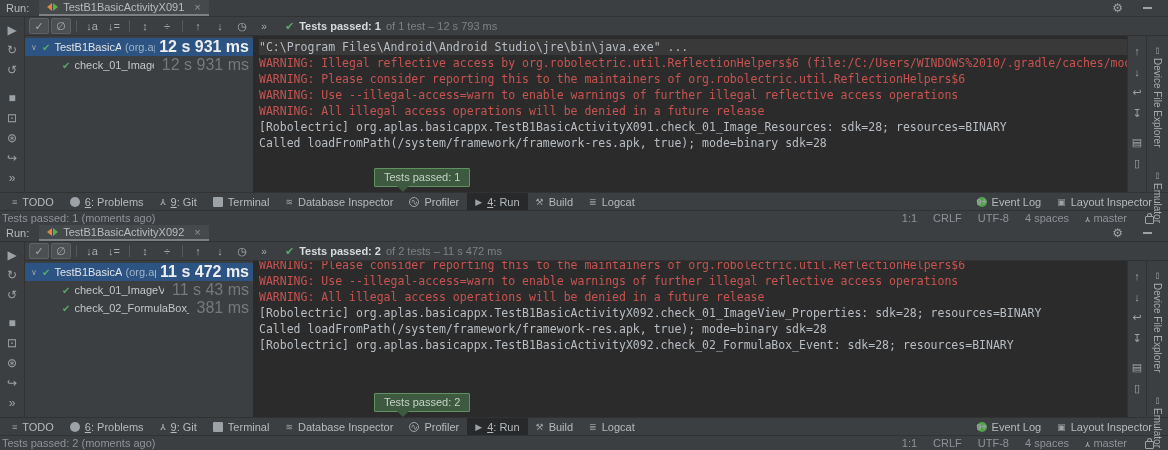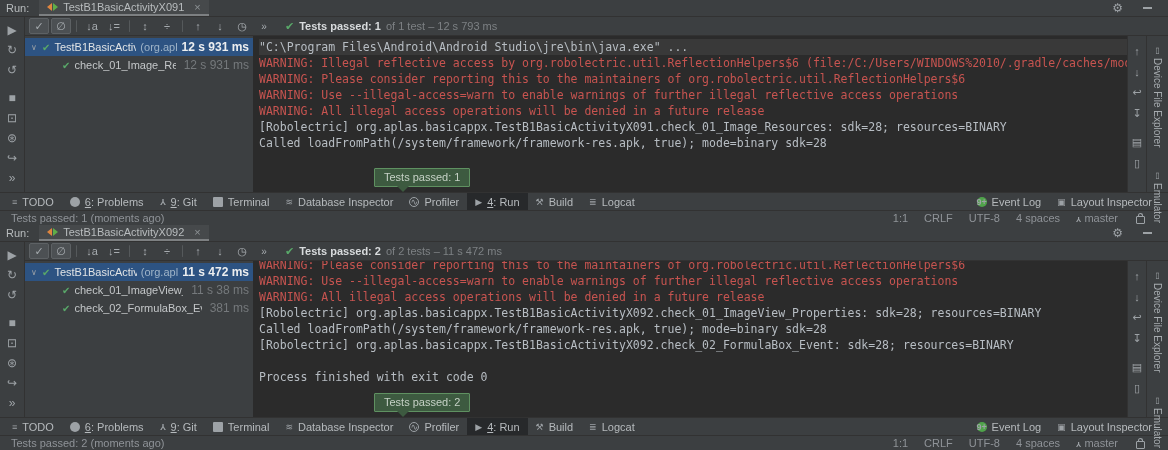--- a/index.html
+++ b/index.html
@@ -39,21 +39,21 @@
   .sumrest{color:#7d8184;}
 
   .content{flex:1;display:flex;min-height:0;}
   .tree{width:228px;background:#3c3f41;font-size:11px;padding-top:2px;box-sizing:border-box;flex-shrink:0;overflow:hidden;}
   .trow{height:18px;display:flex;align-items:center;padding:0 4px 0 6px;color:#c4c7c9;white-space:nowrap;overflow:hidden;}
   .trow .chev{width:11px;color:#9da2a6;font-size:8px;flex-shrink:0;}
   .trow.child{padding-left:37px;}
   .trow .check{color:#59a869;margin-right:4px;font-size:10px;flex-shrink:0;}
   .trow .lbl{overflow:hidden;}
   .trow .pkg{color:#7e858b;margin-left:4px;overflow:hidden;flex-shrink:1;}
-  .trow .time{margin-left:auto;color:#75797c;font-size:12px;flex-shrink:0;padding-left:4px;}
+  .trow .time{margin-left:auto;color:#75797c;font-size:16px;flex-shrink:0;padding-left:4px;}
   .trow.selected{background:#2d5382;color:#e0e3e5;}
   .trow.selected .time{color:#eceeef;font-weight:bold;}
   .trow.selected .pkg{color:#9fb4c8;}
 
   .console{flex:1;background:#2b2b2b;font-family:"DejaVu Sans Mono",monospace;font-size:11.5px;padding:3px 0 0 6px;overflow:hidden;min-width:0;}
   .cline{height:16px;line-height:16px;white-space:pre;overflow:hidden;color:#b7bdc3;}
   .t-warn{color:#c75450;}
   .t-cmd{background:rgba(255,255,255,.07);}
   .t-clip{margin-top:-7px;}
 
@@ -72,21 +72,21 @@
   .bitem .ig{font-size:9px;color:#9da2a6;display:flex;align-items:center;justify-content:center;}
   .i-git{display:inline-block;transform:rotate(180deg);font-size:8px;font-weight:bold;}
   .i-circle{width:10px;height:10px;border-radius:50%;background:#9da2a6;color:#3c3f41;font-size:8px;font-weight:bold;}
   .i-circle2{width:10px;height:10px;border-radius:50%;border:1px solid #9da2a6;box-sizing:border-box;font-size:6px;}
   .i-box{width:10px;height:10px;background:#9da2a6;color:#3c3f41;font-size:7px;font-weight:bold;border-radius:1px;}
   .i-event{width:10px;height:10px;border-radius:50%;background:#4fa34a;color:#fff;font-size:6px;font-weight:bold;}
   .mn{text-decoration:underline;}
   .bright{margin-left:auto;display:flex;padding-right:8px;}
 
   
-  .sbar{height:15px;background:#3c3f41;border-top:1px solid #323232;box-sizing:border-box;display:flex;align-items:center;font-size:11px;color:#8f9398;padding:0 11px;}
+  .sbar{height:15px;background:#3c3f41;border-top:1px solid #323232;box-sizing:border-box;display:flex;align-items:center;font-size:11px;color:#8f9398;padding:0 2px;}
   .sright{margin-left:auto;display:flex;align-items:flex-end;gap:16px;padding-right:12px;}
   .sseg{cursor:default;}
   .branchwrap{display:flex;align-items:center;gap:3px;}
   .i-branch::before{content:"Y";display:inline-block;transform:rotate(180deg);font-size:8px;font-weight:bold;color:#9da2a6;}
   .lock{width:7px;height:6px;border:1px solid #9da2a6;border-radius:1px;position:relative;display:inline-block;margin-left:2px;}
   .lock::before{content:"";position:absolute;top:-4px;left:1px;width:3px;height:3px;border:1px solid #9da2a6;border-bottom:none;border-radius:3px 3px 0 0;}
 
   .tooltip{position:absolute;left:374px;top:168px;background:#3d5a40;border:1px solid #5f9161;color:#c6d1c6;font-size:11px;padding:2px 9px 3px;z-index:5;border-radius:1px;}
   .tooltip::after{content:"";position:absolute;left:22px;bottom:-6px;border:6px solid transparent;border-top-color:#3d5a40;border-bottom:none;}
 </style>
@@ -445,42 +445,41 @@
               <span class="lbl">TestB1BasicActivityX092</span>
               <span class="pkg">(org.aplas.t</span>
               <span class="time">11 s 472 ms</span>
             </div>
 
             <div class="trow child">
 
               <span class="check">✔</span>
               <span class="lbl">check_01_ImageView_Properties</span>
               <span class="pkg"></span>
-              <span class="time">11 s 38 ms</span>
+              <span class="time">11 s 43 ms</span>
             </div>
 
             <div class="trow child">
 
               <span class="check">✔</span>
               <span class="lbl">check_02_FormulaBox_Event</span>
               <span class="pkg"></span>
               <span class="time">381 ms</span>
             </div>
           </div>
 
         <div class="console">
 
         <div class="cline t-warn t-clip"><span>WARNING: Please consider reporting this to the maintainers of org.robolectric.util.ReflectionHelpers$6</span></div>
             <div class="cline t-warn"><span>WARNING: Use --illegal-access=warn to enable warnings of further illegal reflective access operations</span></div>
             <div class="cline t-warn"><span>WARNING: All illegal access operations will be denied in a future release</span></div>
             <div class="cline"><span>[Robolectric] org.aplas.basicappx.TestB1BasicActivityX092.check_01_ImageView_Properties: sdk=28; resources=BINARY</span></div>
             <div class="cline"><span>Called loadFromPath(/system/framework/framework-res.apk, true); mode=binary sdk=28</span></div>
             <div class="cline"><span>[Robolectric] org.aplas.basicappx.TestB1BasicActivityX092.check_02_FormulaBox_Event: sdk=28; resources=BINARY</span></div>
             <div class="cline"><span></span></div>
-            <div class="cline"><span>Process finished with exit code 0</span></div>
           </div>
 
         <div class="cstrip">
 
         <span class="ic dim">
               <span>↑</span>
             </span>
             <span class="ic dim">
               <span>↓</span>
             </span>

